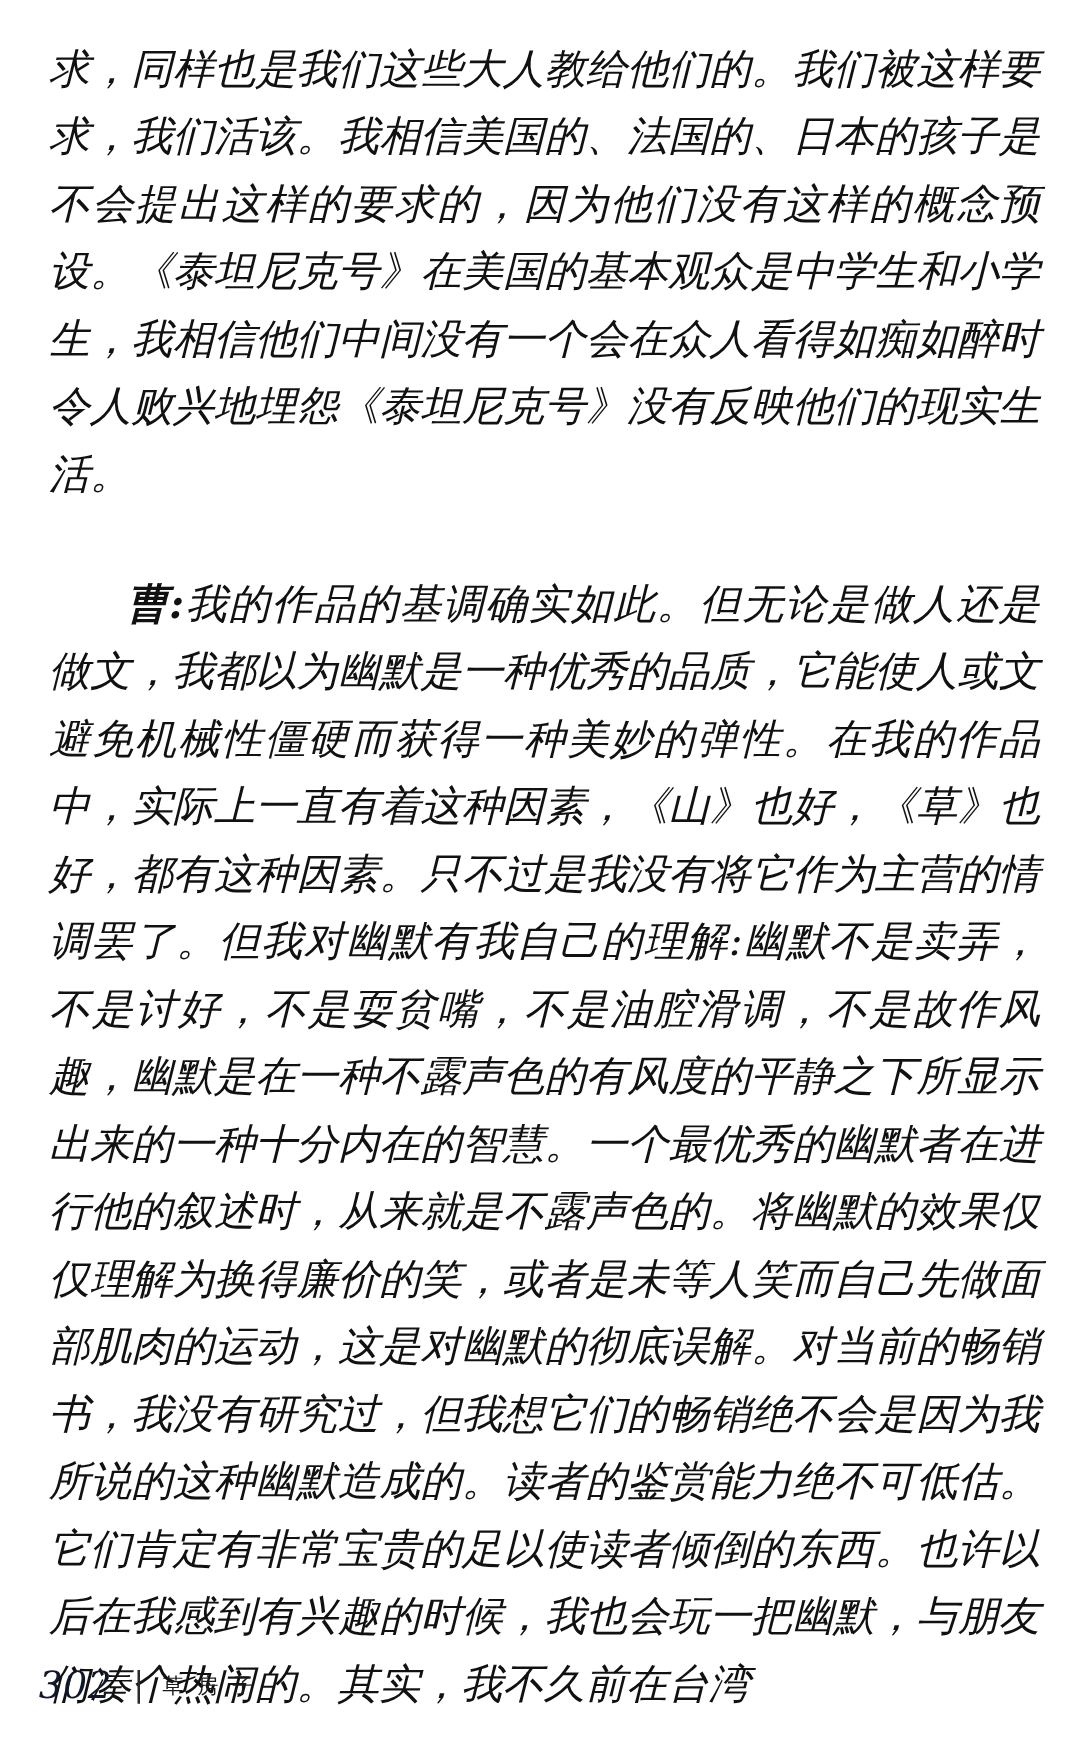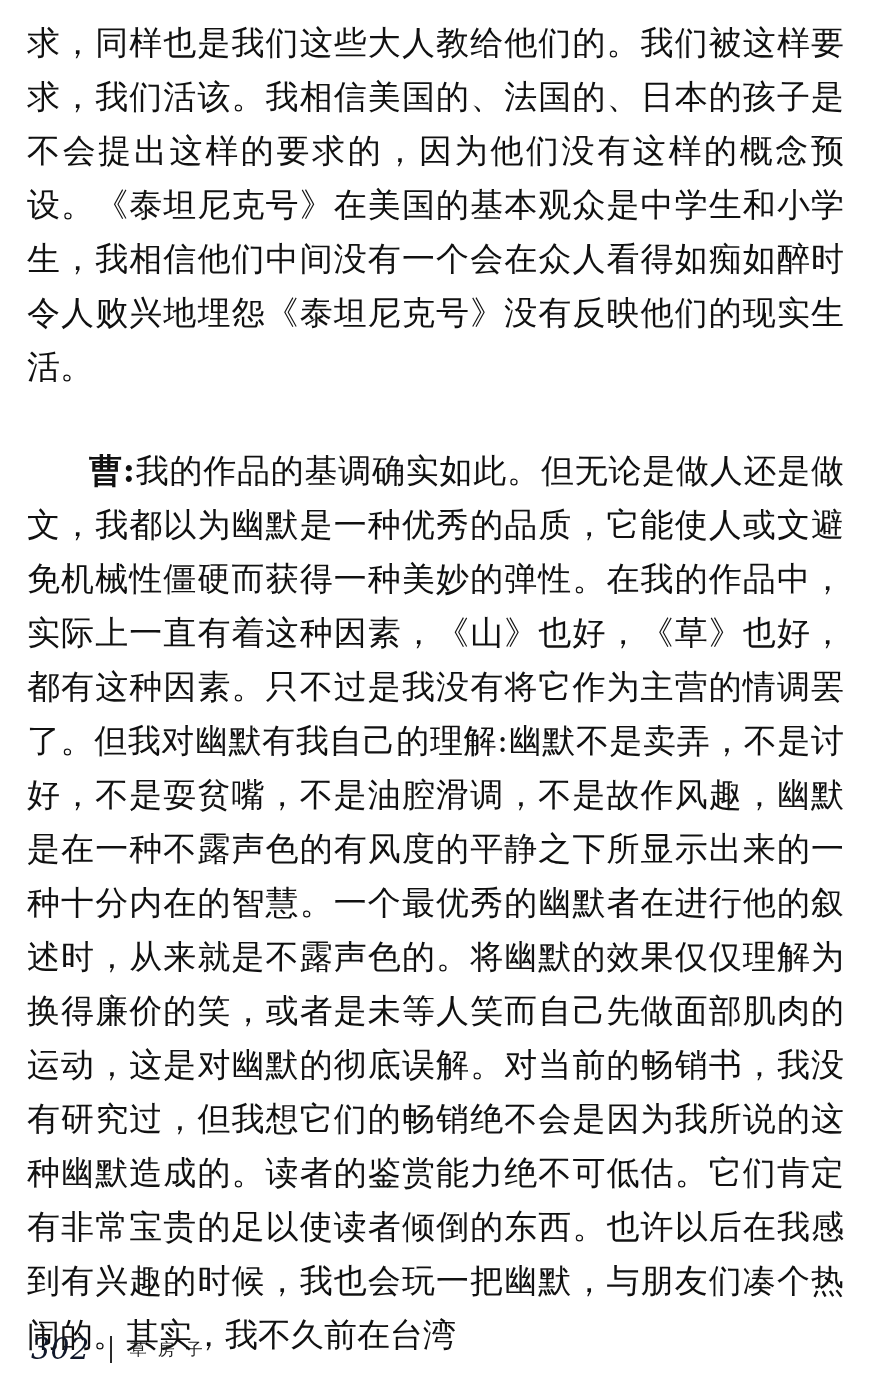--- a/index.html
+++ b/index.html
@@ -29,23 +29,24 @@
     width: 817px;
   }
 
   .para {
     font-size: 33px;
     line-height: 54px;
     text-align: justify;
     text-justify: inter-character;
     text-align-last: left;
     letter-spacing: 0px;
-    margin: 0;
+    margin: 12px;
     word-break: break-all;
     color: #111111;
+    font-style: italic;
   }
 
   .para.cont {
     text-indent: 0;
   }
 
   .para.speech {
     text-indent: 62px;
   }
 

